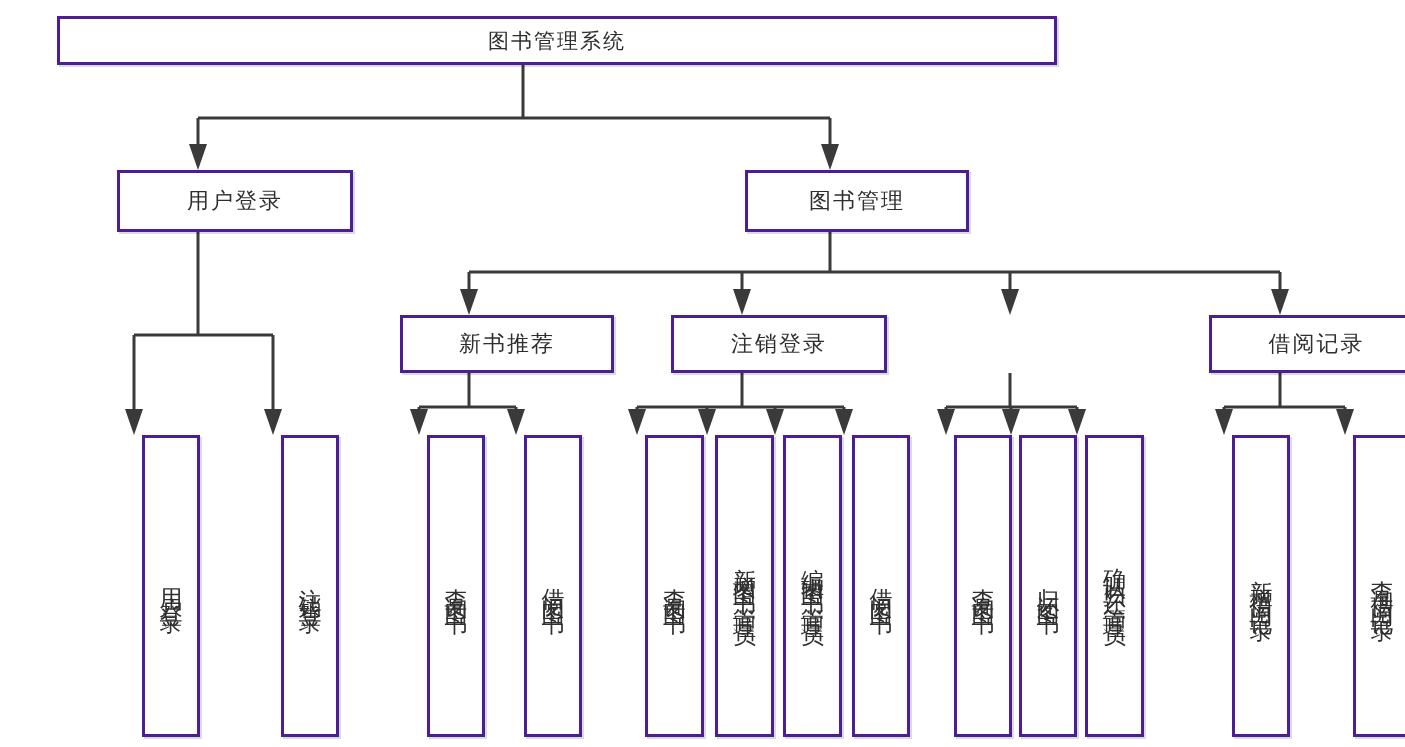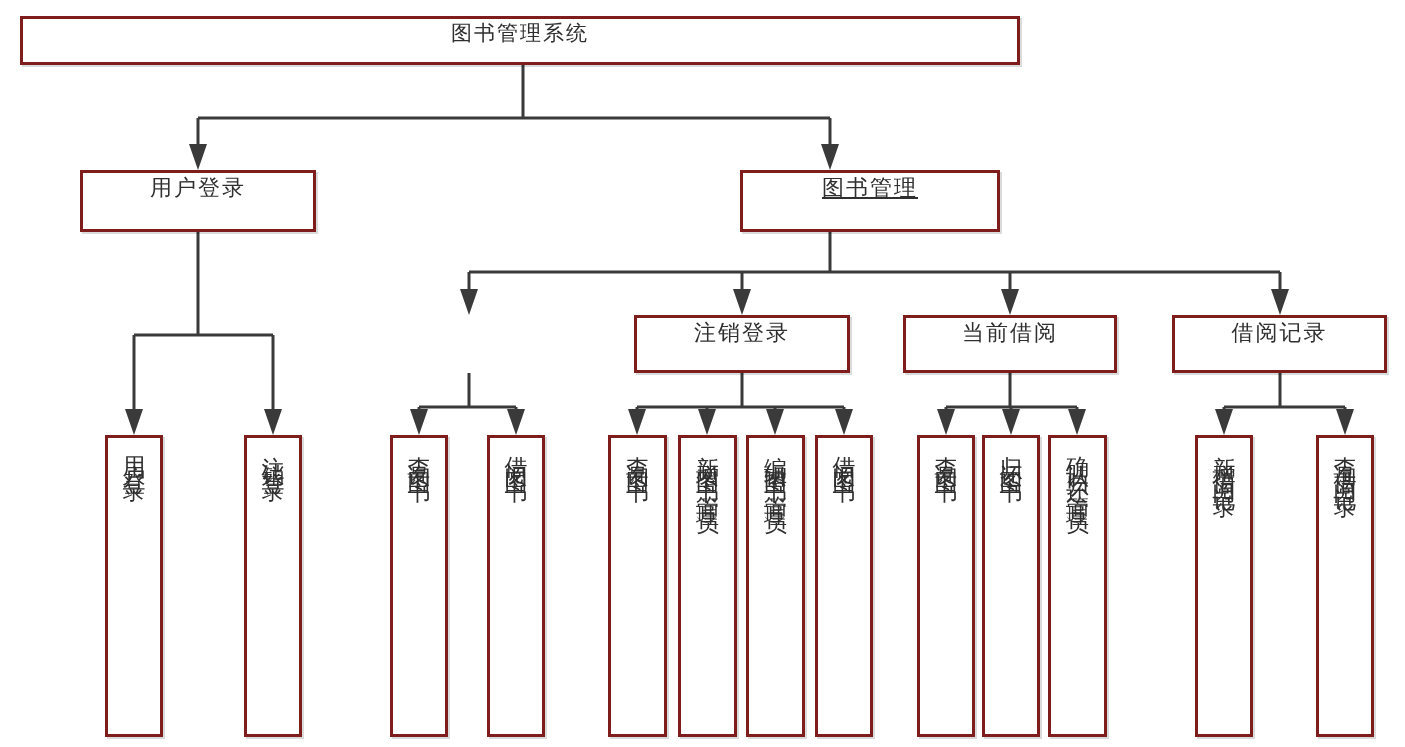--- a/index.html
+++ b/index.html
@@ -13,27 +13,28 @@
   }
   svg.connectors {
     position: absolute;
     left: 0; top: 0;
     width: 1405px; height: 747px;
     pointer-events: none;
   }
   .node {
     position: absolute;
     box-sizing: border-box;
-    border: 3px solid #7f1d1d;
+    border: 3px solid #4c1d95;
     background: #ffffff;
     display: flex;
-    align-items: flex-start;
+    align-items: center;
     justify-content: center;
     color: #2f2f2f;
     box-shadow: 2px 2px 0 rgba(0,0,0,0.14);
+    margin-left: 37px;
   }
   .node.hbox span {
     font-size: 22px;
     letter-spacing: 2px;
     white-space: nowrap;
   }
   .node.root span { font-size: 21px; }
   .node.leaf span {
     writing-mode: vertical-rl;
     font-size: 23px;
@@ -113,29 +114,29 @@
     <polygon class="ahead" points="1345,435 1336,409 1354,409"></polygon>
   </svg>
 
   <div class="node root hbox" style="left:20px; top:16px; width:1000px; height:49px;">
     <span>图书管理系统</span>
   </div>
 
   <div class="node hbox" style="left:80px; top:170px; width:236px; height:62px;">
     <span>用户登录</span>
   </div>
-  <div class="node hbox" style="left:740px; top:170px; width:260px; height:62px;text-decoration:underline;">
+  <div class="node hbox" style="left:708px; top:170px; width:224px; height:62px;">
     <span>图书管理</span>
   </div>
 
+  <div class="node hbox" style="left:363px; top:315px; width:214px; height:58px;">
+    <span>新书推荐</span>
+  </div>
   <div class="node hbox" style="left:634px; top:315px; width:216px; height:58px;">
     <span>注销登录</span>
-  </div>
-  <div class="node hbox" style="left:903px; top:315px; width:214px; height:58px;">
-    <span>当前借阅</span>
   </div>
   <div class="node hbox" style="left:1172px; top:315px; width:215px; height:58px;">
     <span>借阅记录</span>
   </div>
 
   <div class="node leaf" style="left:105px; top:435px; width:58px; height:302px;">
     <span>用户登录</span>
   </div>
   <div class="node leaf" style="left:244px; top:435px; width:58px; height:302px;">
     <span>注销登录</span>

